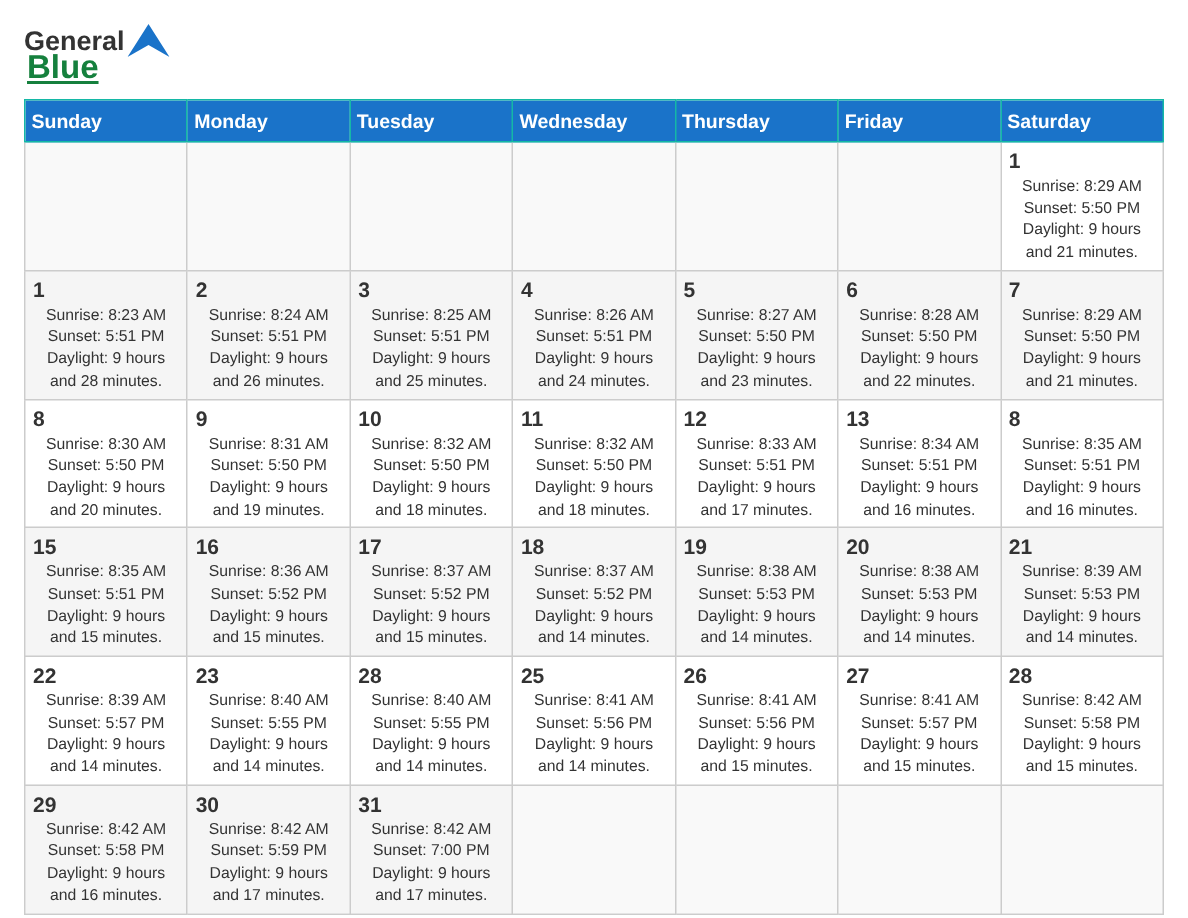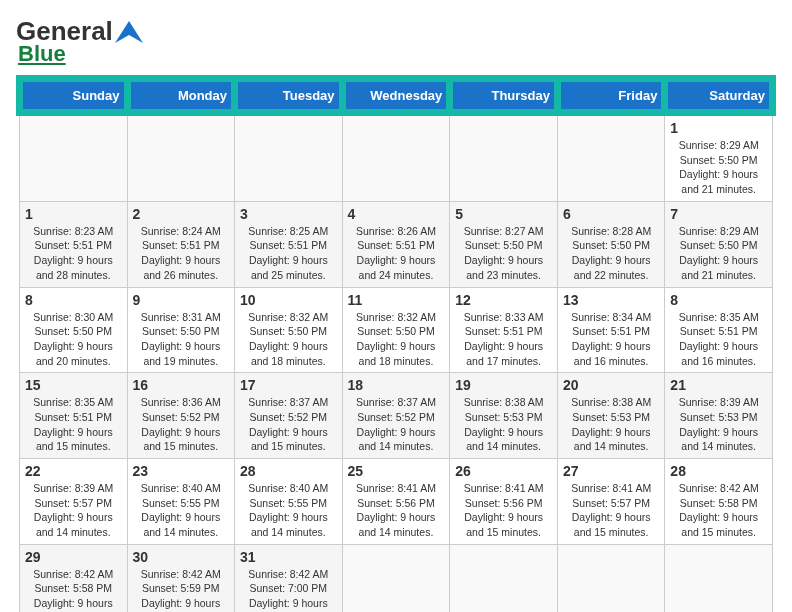--- a/index.html
+++ b/index.html
@@ -35,24 +35,24 @@
     }
     .calendar {
       width: 100%;
       border-collapse: collapse;
       font-size: 11px;
     }
     .calendar thead th {
       background: #1a73c9;
       color: #fff;
       padding: 6px 4px;
-      text-align: right;
+      text-align: left;
       font-size: 13px;
       font-weight: bold;
-      border: 7px solid #14b8a6;
+      border: 1px solid #14b8a6;
     }
     .calendar tbody td {
       border: 1px solid #ccc;
       vertical-align: top;
       padding: 4px 5px;
       width: 108px;
       min-height: 80px;
     }
     .calendar tbody tr:nth-child(odd) td {
       background: #fff;
@@ -76,21 +76,21 @@
     .empty-cell {
       background: #f9f9f9 !important;
     }
   </style>
 </head>
 <body>
 
 <div class="header">
   <div class="logo">
     <div style="display:flex; align-items:center;">
-      <span style="font-size:26px; font-weight:bold; color:#333;">General</span>
+      <span style="font-size:18px; font-weight:bold; color:#333;">General</span>
       <svg width="28" height="22" viewBox="0 0 28 22" style="margin-left:2px;">
         <polygon points="0,22 14,0 28,22 14,14" fill="#1a73c9"></polygon>
       </svg>
     </div>
     <span style="font-size:22px; font-weight:bold; color:#15803d; margin-top:-6px; margin-left:2px;text-decoration:underline;">Blue</span>
   </div>
   <div class="title-block">
     <div class="month-title"></div>
     <div class="location"></div>
   </div>

